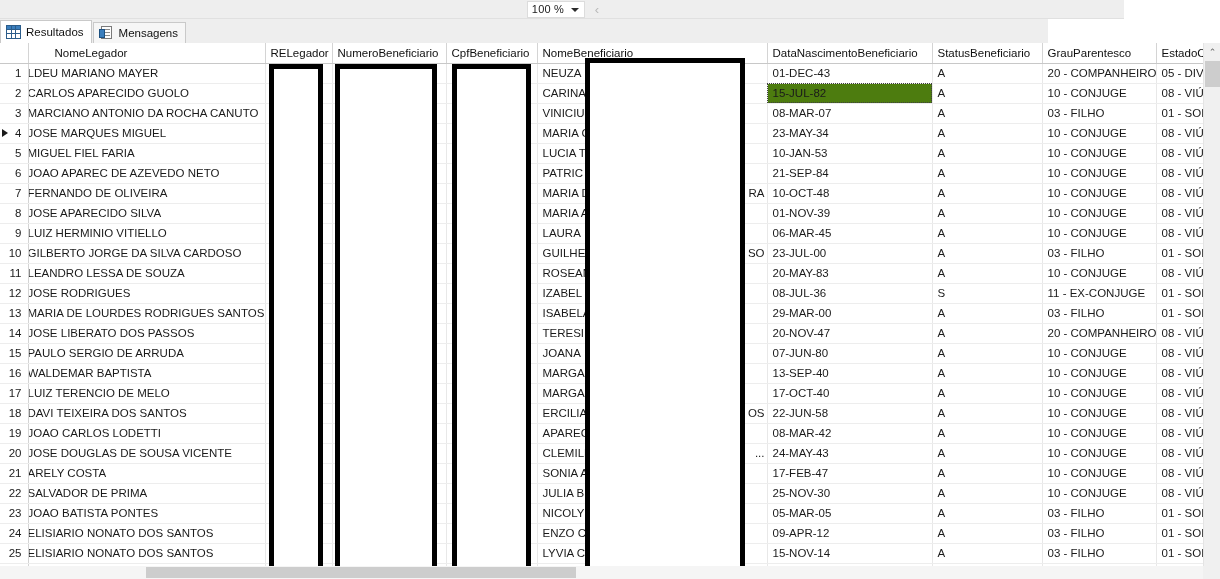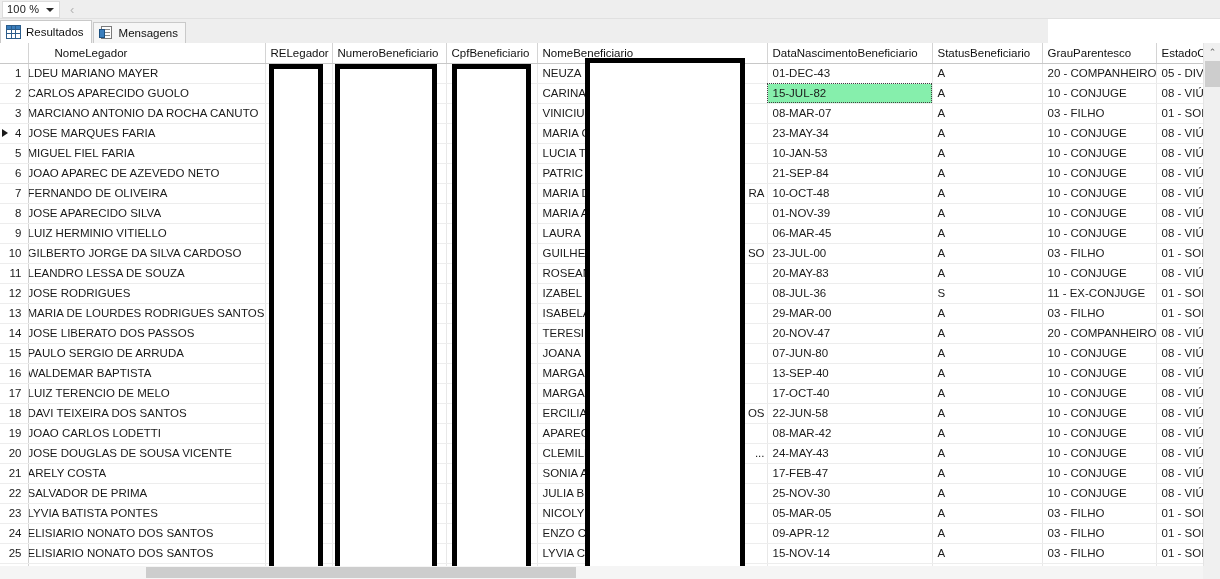--- a/index.html
+++ b/index.html
@@ -7,24 +7,24 @@
     margin: 0; padding: 0;
     width: 1220px; height: 579px;
     overflow: hidden;
     background: #ffffff;
     font-family: "Liberation Sans", sans-serif;
   }
 
   
   .toolbar {
     position: absolute; top: 0; left: 0;
-    width: 1220px; height: 19px;
+    width: 1124px; height: 19px;
     background: #eeeeee;
     border-bottom: 1px solid #e0e0e0;
-    display: flex; align-items: center;
+    display: flex; align-items: center; justify-content: center;
   }
   .zoom-combo {
     width: 58px; height: 17px;
     margin-left: 2px;
     background: #ffffff;
     border: 1px solid #dcdcdc;
     display: flex; align-items: center;
     position: relative;
   }
   .zoom-value {
@@ -154,21 +154,21 @@
   table.grid td.rownum {
     text-align: right;
     padding: 0 6px 0 0;
     color: #1a1a1a;
     border-right: 1px solid #d4d4d4;
     background: #ffffff;
     width: 28px;
     position: relative;
   }
   tr.selrow td.selcell {
-    background: #86efac;
+    background: #4d7c0f;
     outline: 1px dotted #404040;
     outline-offset: -1px;
   }
   
   .rowmarker {
     position: absolute; left: 2px; top: 5px;
     width: 0; height: 0;
     border-top: 4px solid transparent;
     border-bottom: 4px solid transparent;
     border-left: 6px solid #1a1a1a;
@@ -314,21 +314,21 @@
           <td></td>
           <td></td>
           <td>VINICIU</td>
           <td>08-MAR-07</td>
           <td>A</td>
           <td>03 - FILHO</td>
           <td>01 - SOLTE</td>
         </tr>
         <tr>
           <td class="rownum">4<span class="rowmarker"></span></td>
-          <td class="clipleft"><span>JOSE MARQUES FARIA</span></td>
+          <td class="clipleft"><span>JOSE MARQUES MIGUEL</span></td>
           <td></td>
           <td></td>
           <td></td>
           <td>MARIA C</td>
           <td>23-MAY-34</td>
           <td>A</td>
           <td>10 - CONJUGE</td>
           <td>08 - VIÚVO</td>
         </tr>
         <tr>
@@ -542,21 +542,21 @@
           <td></td>
           <td></td>
           <td>JULIA B</td>
           <td>25-NOV-30</td>
           <td>A</td>
           <td>10 - CONJUGE</td>
           <td>08 - VIÚVO</td>
         </tr>
         <tr>
           <td class="rownum">23</td>
-          <td class="clipleft"><span>LYVIA BATISTA PONTES</span></td>
+          <td class="clipleft"><span>JOAO BATISTA PONTES</span></td>
           <td></td>
           <td></td>
           <td></td>
           <td>NICOLY</td>
           <td>05-MAR-05</td>
           <td>A</td>
           <td>03 - FILHO</td>
           <td>01 - SOLTE</td>
         </tr>
         <tr>

